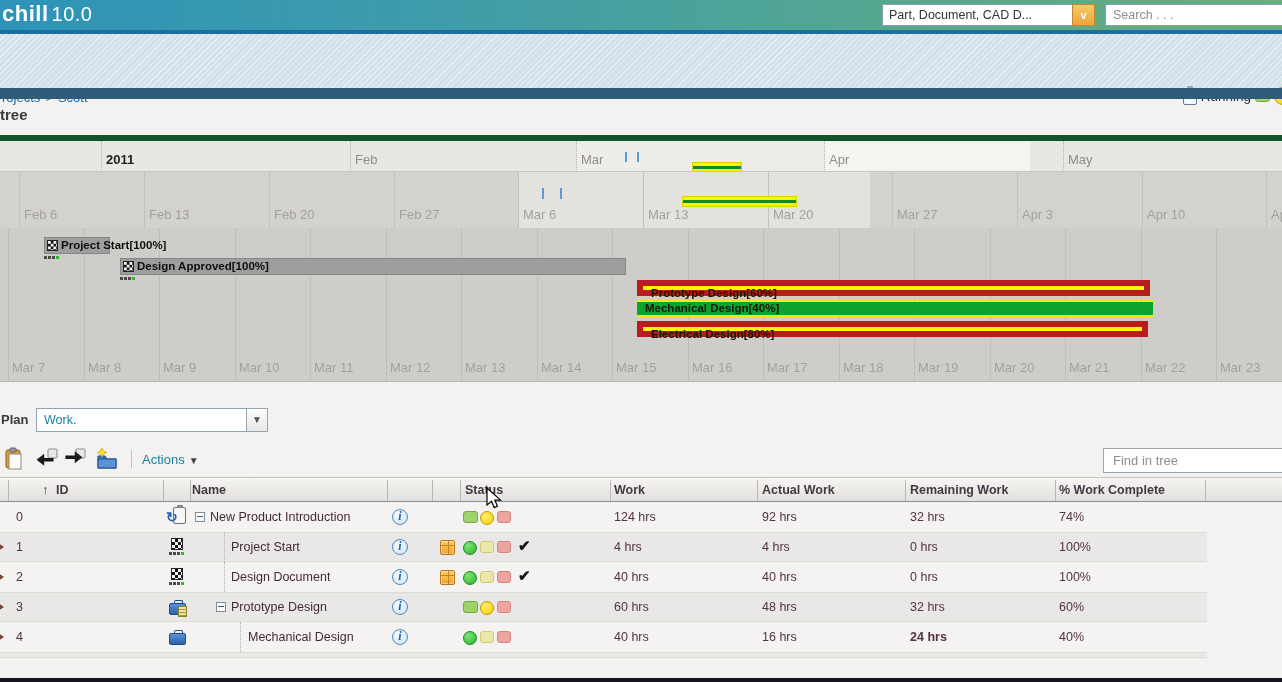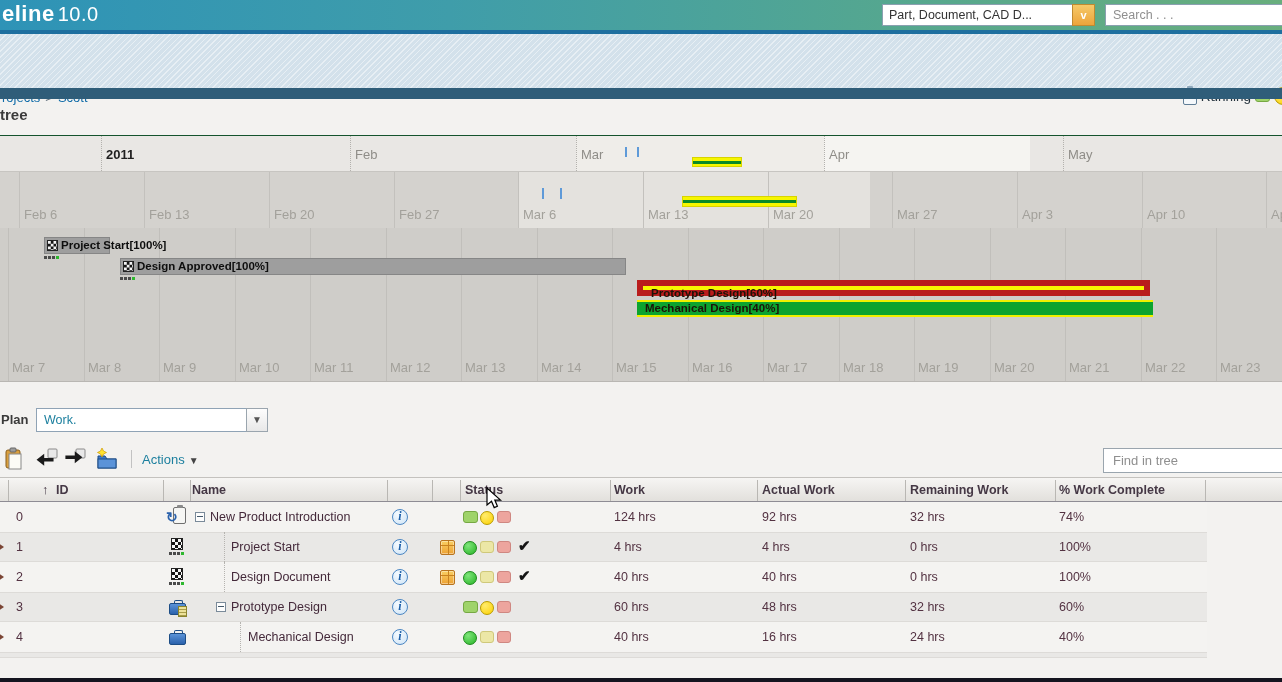--- a/index.html
+++ b/index.html
@@ -35,21 +35,21 @@
   .chip.red-muted{width:14px;height:12px;background:#eda59e;border:1px solid #cf8781;}
   .chip.yellow-muted{width:14px;height:12px;background:#ece7a6;border:1px solid #cfc87a;}
   .chip.circle{border-radius:50%;}
   .chip.yellow-bright{width:14px;height:14px;background:radial-gradient(circle at 35% 30%,#ffec6e,#fdd000);border:1px solid #b89b00;}
   .chip.green-bright{width:14px;height:14px;background:radial-gradient(circle at 35% 30%,#7fe57a,#27b427);border:1px solid #1d8a1d;}
   
   .darkbar{left:0;top:88px;width:1282px;height:11px;background:#2f5d79;}
   .sec-title{left:0;top:106px;font-size:15px;font-weight:bold;color:#3b3b3b;}
   
   .month-row{left:0;top:135px;width:1282px;height:37px;background:#e9e7e4;
-    border-top:1px solid #14532d;border-bottom:1px solid #c7c5c1;overflow:hidden;}
+    border-top:6px solid #14532d;border-bottom:1px solid #c7c5c1;overflow:hidden;}
   .week-row{left:0;top:172px;width:1282px;height:56px;background:#d4d2ce;overflow:hidden;}
   .canvas{left:0;top:228px;width:1282px;height:154px;background:#cfcdc9;border-bottom:1px solid #b9b7b3;overflow:hidden;}
   .hl{position:absolute;top:0;}
   .mlabel{position:absolute;top:11px;font-size:13px;color:#8f8d88;white-space:nowrap;}
   .mlabel.dark{color:#1f1f1f;font-weight:bold;}
   .vline{position:absolute;top:0;width:1px;}
   .wlabel{position:absolute;top:35px;font-size:13px;color:#a3a19b;white-space:nowrap;}
   .dlabel{position:absolute;top:132px;font-size:13px;color:#a3a19b;white-space:nowrap;}
   .tick{position:absolute;width:2px;background:#5f9ad8;}
   .minibar{position:absolute;background:#f6f600;border:1px solid #d8d400;}
@@ -128,21 +128,21 @@
   .bottom-strip{left:0;top:678px;width:1282px;height:4px;background:#14141f;}
   .cursor{left:485px;top:487px;z-index:50;}
 </style>
 </head>
 <body>
 
 <div class="screen">
 
   <div class="abs topbar">
     <div class="abs logo">
-      <span>eline</span><span class="ver">10.0</span>
+      <span>chill</span><span class="ver">10.0</span>
     </div>
     <div class="abs type-select">Part, Document, CAD D...</div>
     <div class="abs type-btn">v</div>
     <input class="abs search-input" placeholder="Search . . ." style="">
   </div>
   <div class="abs blue-strip"></div>
 
   <div class="abs navband">
     <div class="abs crumbs">
       <a href="#">rojects</a><span class="sep">&gt;</span><a href="#">Scott</a>
@@ -260,20 +260,23 @@
         <b></b>
         <b></b>
         <b class="g"></b>
       </div>
       <div class="gbar yellow" style="left: 637px; top: 52px; width: 513px; height: 16px;">
         <div class="blabel" style="left: 8px;">Prototype Design[60%]</div>
       </div>
       <div class="gbar green" style="left: 637px; top: 72px; width: 516px; height: 17px;">
         <div class="blabel" style="left: 8px; top: 0px;">Mechanical Design[40%]</div>
       </div>
+      <div class="gbar yellow" style="left: 637px; top: 93px; width: 511px; height: 16px;">
+        <div class="blabel" style="left: 8px;">Electrical Design[80%]</div>
+      </div>
     </div>
 
   <div class="abs plan-label">Plan</div>
   <div class="abs plan-select">Work.</div>
   <div class="abs plan-btn">▼</div>
 
   <div class="abs tb-icon" style="left:3px">
     <svg width="24" height="24">
         <rect x="3" y="3" width="14" height="18" rx="2" fill="#d99f3e" stroke="#8a5f1d"></rect>
         <rect x="7" y="1" width="6" height="4" rx="1" fill="#9c9c9c" stroke="#666"></rect>
@@ -426,21 +429,21 @@
           <div class="ic-case"></div>
         </div>
         <div class="guide" style="left: 240px;"></div>
         <div class="cellt namet" style="left: 248px;">Mechanical Design</div>
         <div class="info-ic" style="left: 392px;">i</div>
         <div class="rowchip chip circle green-bright" style="left: 463px;"></div>
         <div class="rowchip chip yellow-muted" style="left: 480px;"></div>
         <div class="rowchip chip red-muted" style="left: 497px;"></div>
         <div class="cellt" style="left: 614px;">40 hrs</div>
         <div class="cellt" style="left: 762px;">16 hrs</div>
-        <div class="cellt" style="left: 910px;">24 hrs</div>
+        <div class="cellt" style="left: 910px; font-weight: bold;">24 hrs</div>
         <div class="cellt" style="left: 1059px;">40%</div>
       </div>
       <div class="abs trow odd partial" style="top: 652px;">
         <div class="stripe"></div>
         <div class="cellt" style="left: 16px;"></div>
         <div class="ic-wrap ic-task" style="left: 168px;"></div>
         <div class="cellt namet" style="left: 248px;"></div>
         <div class="cellt" style="left: 614px;"></div>
         <div class="cellt" style="left: 762px;"></div>
         <div class="cellt" style="left: 910px;"></div>

